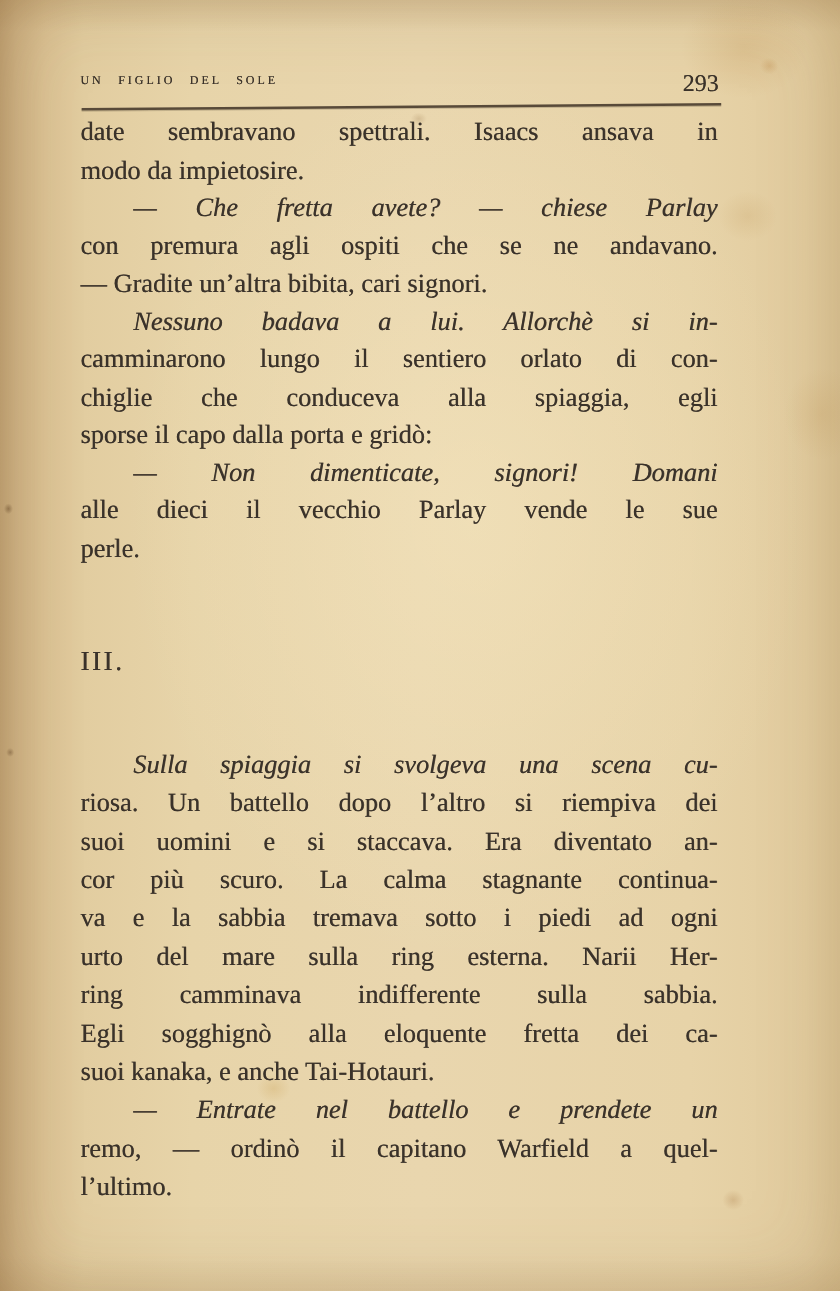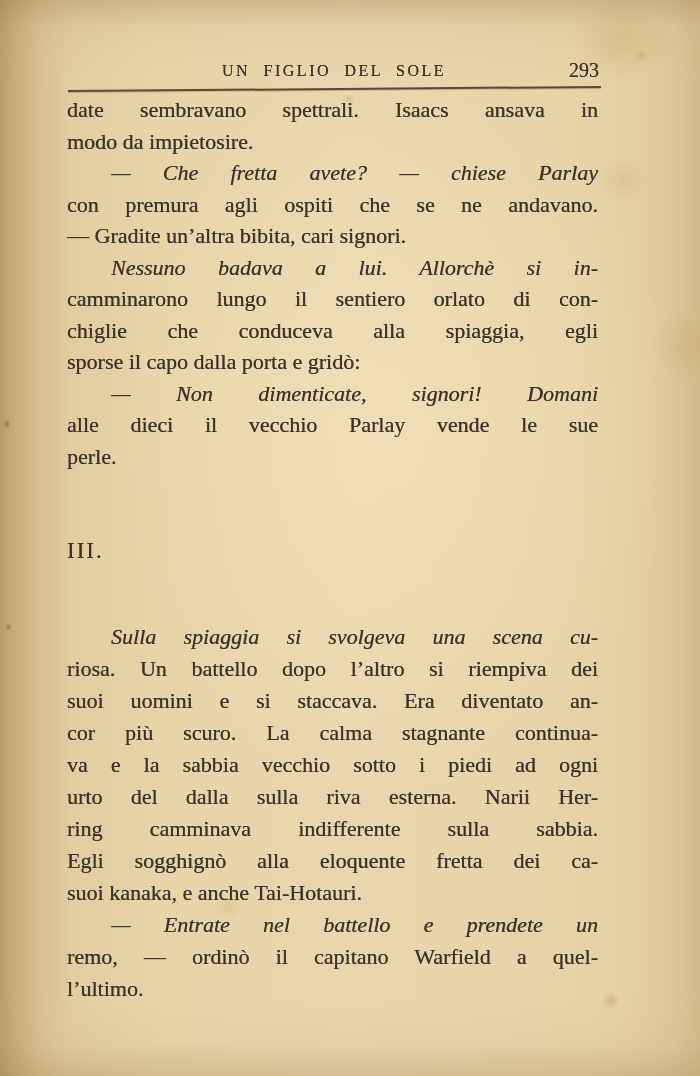--- a/index.html
+++ b/index.html
@@ -26,22 +26,22 @@
   .s5{left:598px;top:988px;width:26px;height:24px;background:radial-gradient(closest-side,rgba(150,95,40,0.22),rgba(150,95,40,0) 70%);}
   .s6{left:2px;top:418px;width:10px;height:12px;background:radial-gradient(closest-side,rgba(90,60,30,0.45),rgba(90,60,30,0) 75%);}
   .s7{left:4px;top:622px;width:9px;height:10px;background:radial-gradient(closest-side,rgba(90,60,30,0.40),rgba(90,60,30,0) 75%);}
   .s8{left:340px;top:92px;width:18px;height:14px;background:radial-gradient(closest-side,rgba(120,80,35,0.18),rgba(120,80,35,0) 75%);}
   .s9{left:630px;top:45px;width:22px;height:20px;background:radial-gradient(closest-side,rgba(175,115,45,0.22),rgba(175,115,45,0) 70%);}
 
   .running-header{
     position:absolute;left:67px;top:59px;width:534px;height:24px;
   }
   .running-title{
-    position:absolute;left:0;right:0;top:3px;text-align:center;
-    font-size:16px;letter-spacing:2.5px;word-spacing:7px;
+    position:absolute;left:0;right:0;top:3px;text-align:left;
+    font-size:10px;letter-spacing:2.5px;word-spacing:7px;
     color:var(--ink,#3d352b);
     text-shadow:0 0 0.5px rgba(61,53,43,0.85);
     white-space:nowrap;
   }
   .page-number{
     position:absolute;right:2px;top:0;
     font-size:20px;color:var(--ink,#3d352b);
     text-shadow:0 0 0.5px rgba(61,53,43,0.8);
   }
   .header-rule{
@@ -102,22 +102,22 @@
       <div class="line">perle.</div>
     </div>
 
   <div class="section-heading">III.</div>
 
   <div class="textblock" id="block2">
       <div class="line indent fill">Sulla spiaggia si svolgeva una scena cu-</div>
       <div class="line fill">riosa. Un battello dopo l’altro si riempiva dei</div>
       <div class="line fill">suoi uomini e si staccava. Era diventato an-</div>
       <div class="line fill">cor più scuro. La calma stagnante continua-</div>
-      <div class="line fill">va e la sabbia vecchio sotto i piedi ad ogni</div>
-      <div class="line fill">urto del dalla sulla riva esterna. Narii Her-</div>
+      <div class="line fill">va e la sabbia tremava sotto i piedi ad ogni</div>
+      <div class="line fill">urto del mare sulla ring esterna. Narii Her-</div>
       <div class="line fill">ring camminava indifferente sulla sabbia.</div>
       <div class="line fill">Egli sogghignò alla eloquente fretta dei ca-</div>
       <div class="line">suoi kanaka, e anche Tai-Hotauri.</div>
       <div class="line indent fill">— Entrate nel battello e prendete un</div>
       <div class="line fill">remo, — ordinò il capitano Warfield a quel-</div>
       <div class="line">l’ultimo.</div>
     </div>
 </div>
 
 </body></html>

